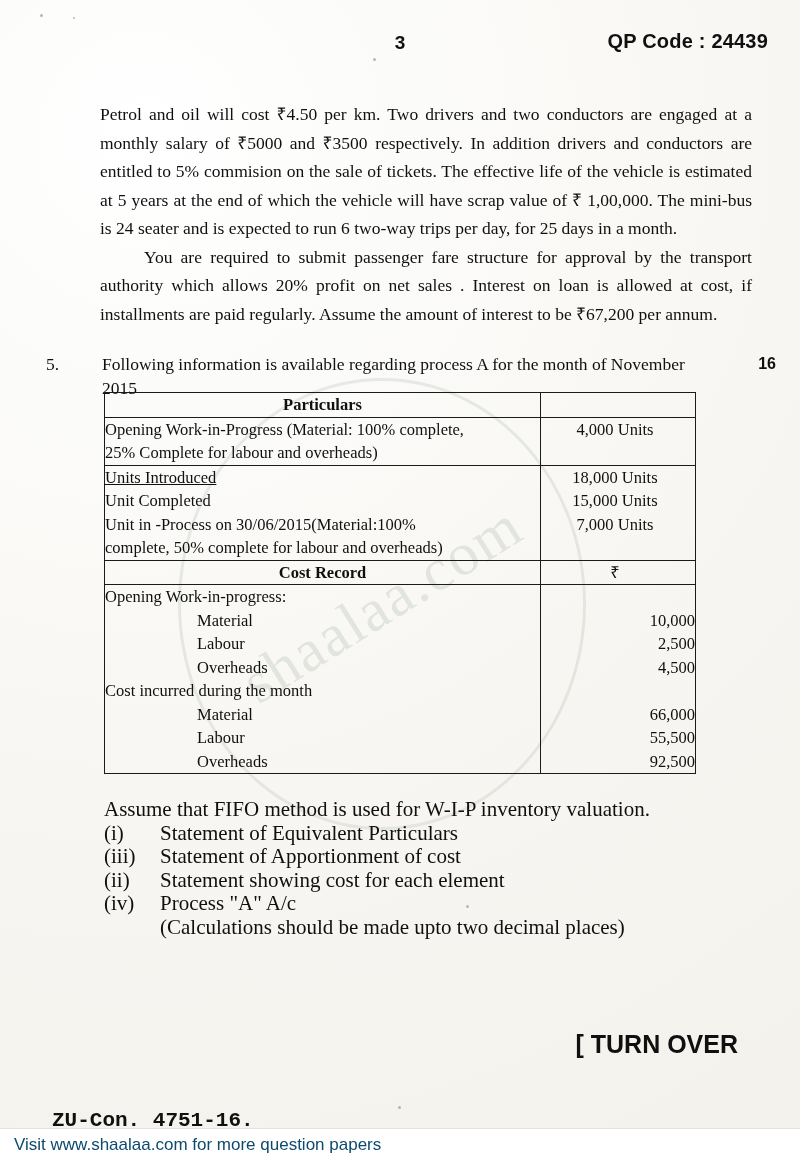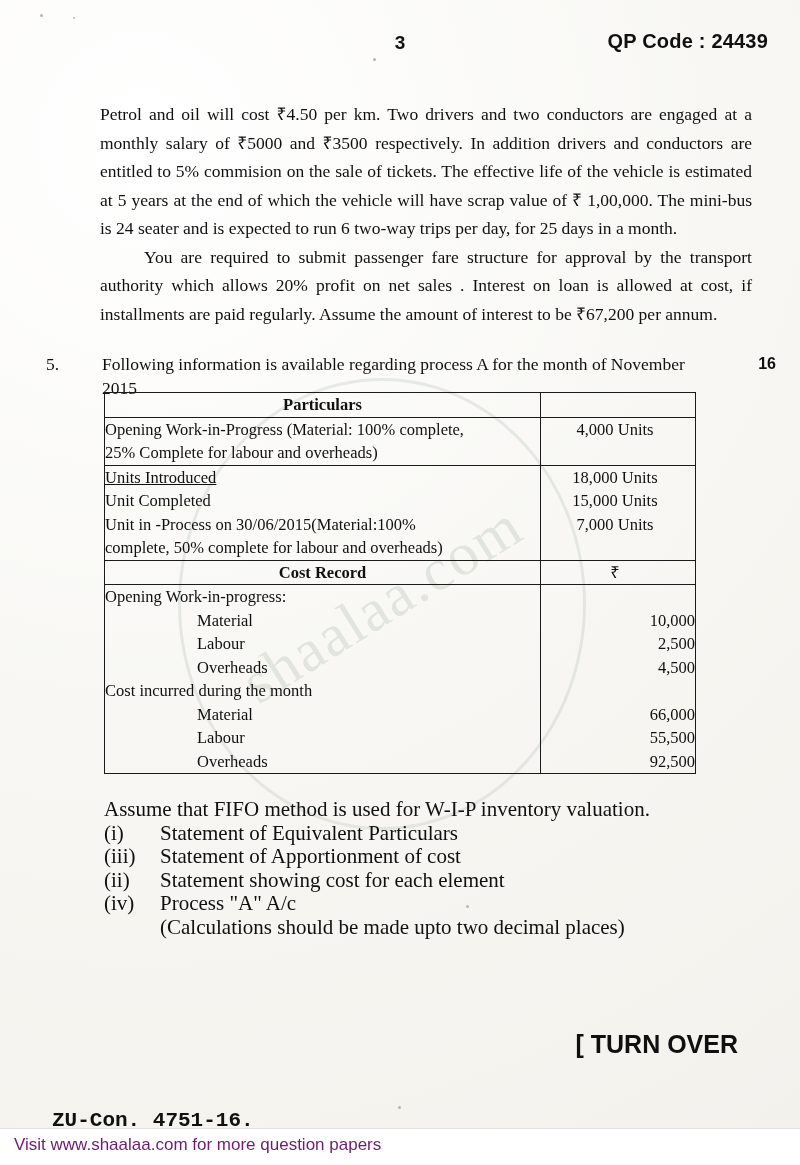--- a/index.html
+++ b/index.html
@@ -232,21 +232,21 @@
     height: 36px;
     background: #ffffff;
     border-top: 1px solid #e2e2e2;
   }
   .footer-text {
     position: absolute;
     left: 14px;
     top: 6px;
     font-size: 17px;
     font-family: "Liberation Sans", sans-serif;
-    color: #701a75;
+    color: #0c4a6e;
   }
 </style>
 </head>
 <body>
 
 <div class="page">
   <div class="paper-tint"></div>
 
   <span class="speck" style="left:40px;top:14px;width:3px;height:3px;"></span>
   <span class="speck" style="left:73px;top:17px;width:2px;height:2px;"></span>

